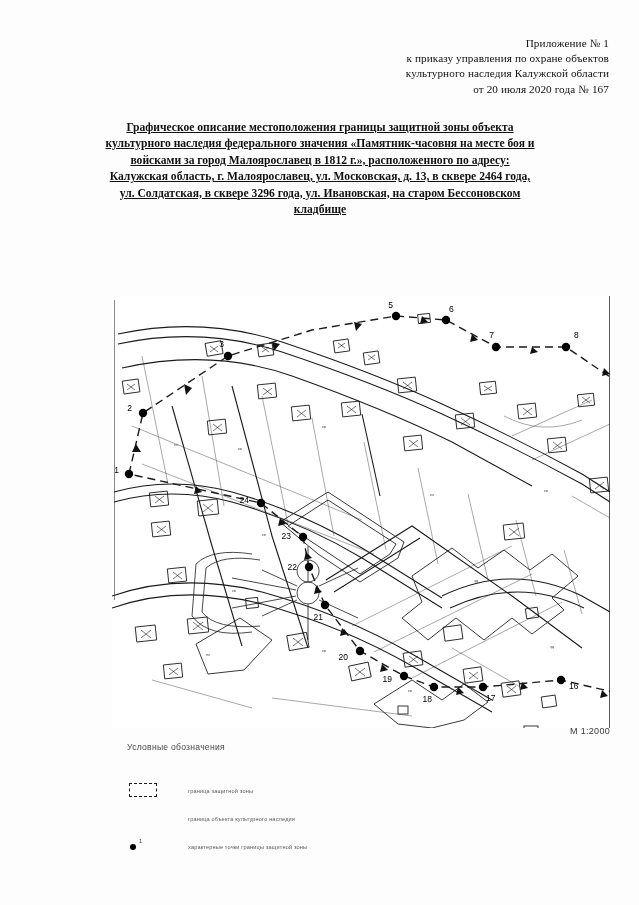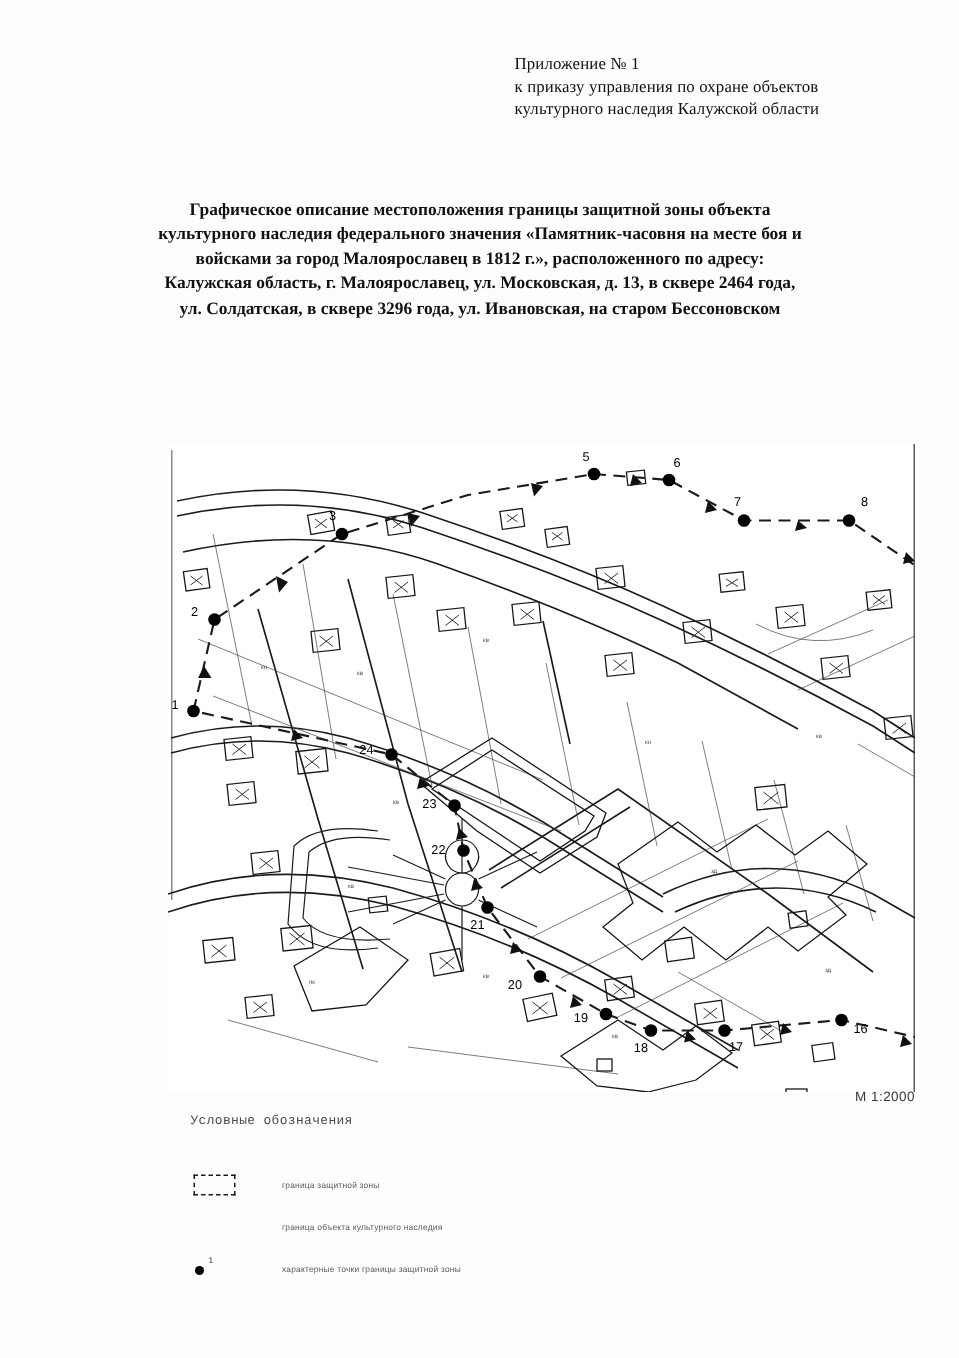--- a/index.html
+++ b/index.html
@@ -11,35 +11,36 @@
     color:#111;
     position:relative;
     overflow:hidden;
   }
   .page{position:absolute;inset:0;background:#fdfdfd;}
 
   
   .doc-header{
     position:absolute;
     left:343px; top:36px; width:266px;
-    text-align:left;
+    text-align:right;
     font-size:11.2px;
     line-height:15.2px;
     letter-spacing:.1px;
   }
   .doc-header div{white-space:nowrap;}
 
   
   .doc-title{
     position:absolute;
-    left:62px; top:132px; width:516px;
+    left:62px; top:120px; width:516px;
     text-align:center;
     font-weight:bold;
     font-size:11.6px;
     line-height:16.4px;
+    text-decoration:underline;
   }
   .doc-title span{display:block;}
 
   
   .map-wrap{
     position:absolute;
     left:112px; top:296px; width:498px; height:432px;
     background:#ffffff;
   }
   .map-frame-right{
@@ -61,21 +62,21 @@
     color:#3a3a3a;
     letter-spacing:.3px;
   }
 
   
   .legend{
     position:absolute;
     left:127px; top:742px; width:330px;
   }
   .legend-title{
-    font-family:Liberation Mono, monospace;
+    font-family:Liberation Sans, sans-serif;
     font-size:8.6px;
     color:#4a4a4a;
     letter-spacing:.25px;
     margin-bottom:28px;
   }
   .legend-row{
     display:flex;align-items:center;
     height:21px;
     margin-bottom:7px;
   }
@@ -107,28 +108,30 @@
 </style>
 </head>
 <body>
 
 <div class="page">
 
   <div class="doc-header">
     <div>Приложение № 1</div>
     <div>к приказу управления по охране объектов</div>
     <div>культурного наследия Калужской области</div>
+    <div>от 20 июля 2020 года № 167</div>
   </div>
 
   <div class="doc-title">
     <span>Графическое описание местоположения границы защитной зоны объекта</span>
     <span>культурного наследия федерального значения «Памятник-часовня на месте боя и</span>
     <span>войсками за город Малоярославец в 1812 г.», расположенного по адресу:</span>
     <span>Калужская область, г. Малоярославец, ул. Московская, д. 13, в сквере 2464 года,</span>
     <span>ул. Солдатская, в сквере 3296 года, ул. Ивановская, на старом Бессоновском</span>
+    <span>кладбище</span>
   </div>
 
   <div class="map-wrap">
     <div class="map-frame-left"></div>
     <div class="map-frame-right"></div>
 
     <svg class="map-svg" viewBox="0 0 498 432" preserveAspectRatio="none">
       <defs>
         <style>
           .blk{fill:none;stroke:#1b1b1b;}

